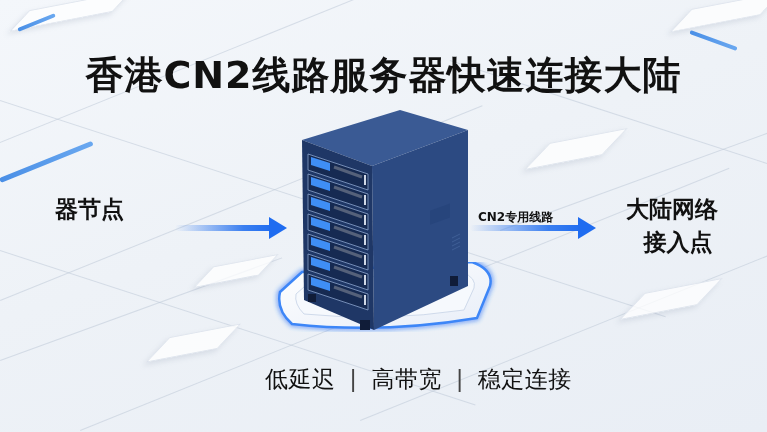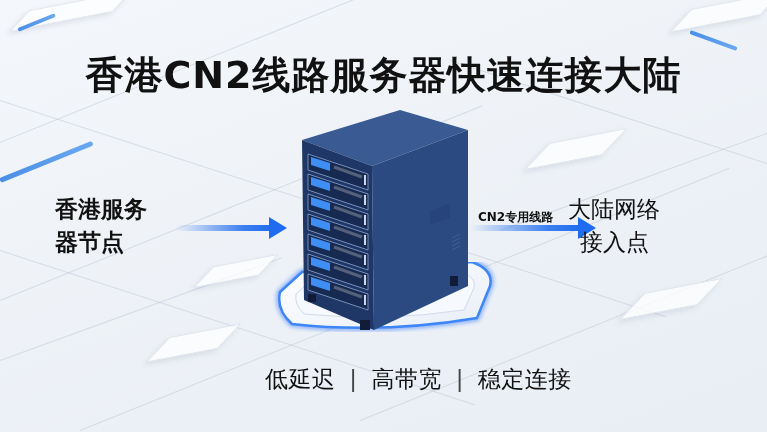--- a/index.html
+++ b/index.html
@@ -26,22 +26,22 @@
   }
   .title {
     position:absolute; left:0; right:0; top:30px; text-align:center;
     font-size:38px; font-weight:bold; color:#111; letter-spacing:1px;margin-top:20px;
   }
   .label-left {
     position:absolute; left:55px; top:193px; width:120px;
     font-size:23px; font-weight:bold; color:#111; line-height:33px;
   }
   .label-right {
-    position:absolute; left:568px; top:193px; width:120px;
-    font-size:23px; font-weight:normal; color:#111; line-height:33px; text-align:left;
+    position:absolute; left:612px; top:193px; width:120px;
+    font-size:23px; font-weight:bold; color:#111; line-height:33px; text-align:center;
   }
   .arrow { position:absolute; height:12px; }
   .arrow .shaft {
     position:absolute; left:0; top:3px; height:6px; right:14px;
     background: linear-gradient(90deg, rgba(80,140,240,0) 0%, #3b7ff0 70%, #1f6cf0 100%);
     border-radius:3px;
   }
   .arrow .head {
     position:absolute; right:0; top:-5px; width:0; height:0;
     border-top:11px solid transparent; border-bottom:11px solid transparent;
@@ -83,21 +83,20 @@
   <div class="tile" style="left:690px;top:0px;width:70px;height:22px;"></div>
   <div class="tile" style="left:210px;top:260px;width:50px;height:20px;"></div>
   <div class="blue-dash" style="left:0px;top:178px;width:100px;transform:rotate(-22deg);"></div>
   <div class="blue-dash" style="left:690px;top:30px;width:50px;height:4px;transform:rotate(20deg);"></div>
   <div class="blue-dash" style="left:18px;top:28px;width:40px;height:4px;transform:rotate(-22deg);"></div>
 </div>
 
 <div class="title">香港CN2线路服务器快速连接大陆</div>
 
 <div class="label-left">
-  <div>香港服务</div>
   <div>器节点</div>
 </div>
 
 <div class="arrow arrow-left">
   <div class="shaft"></div>
     <div class="head"></div>
 </div>
 
 <svg class="platform" viewBox="0 0 226 70" width="226" height="70">
   <defs>

